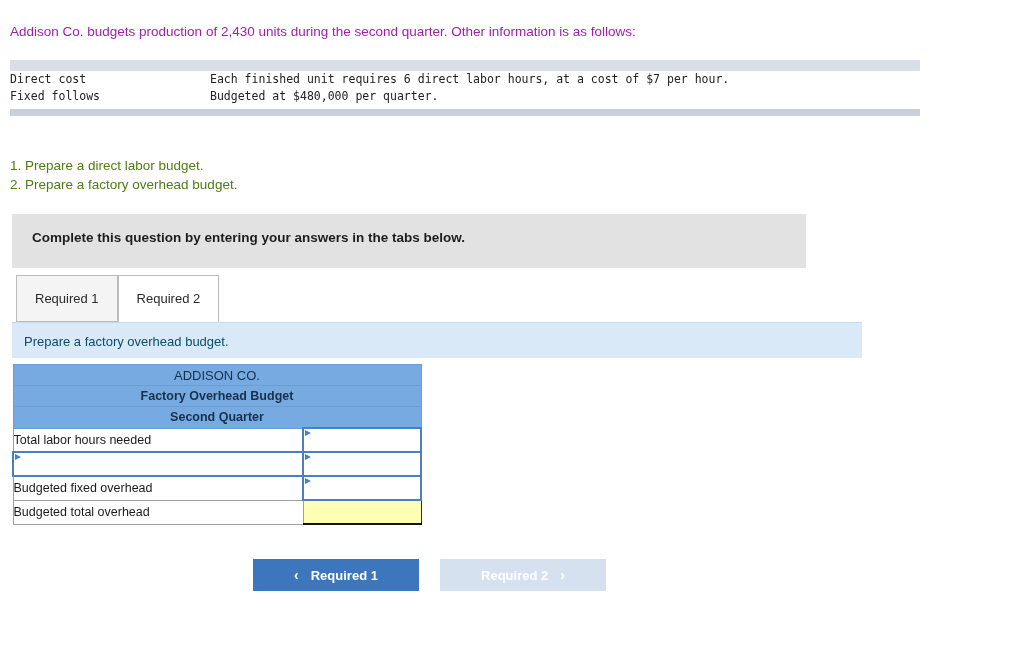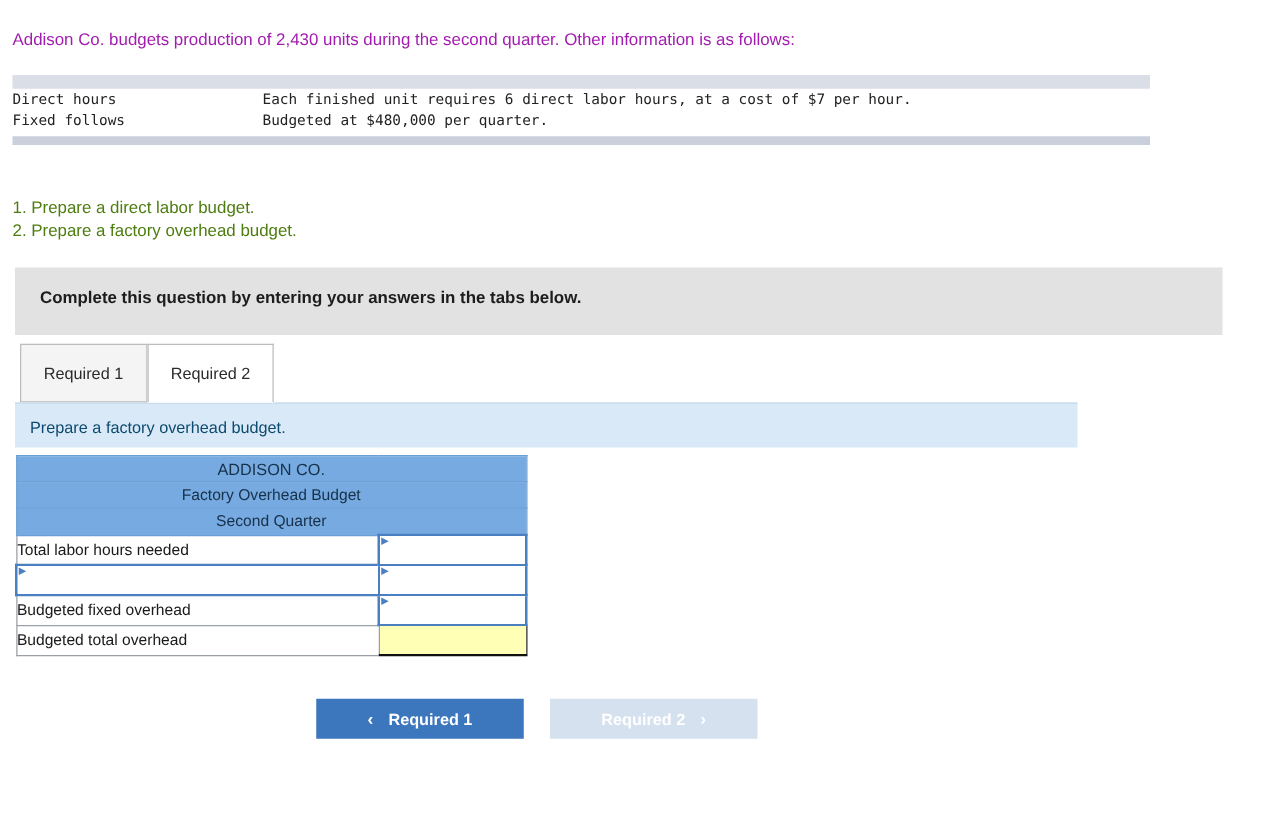--- a/index.html
+++ b/index.html
@@ -69,21 +69,21 @@
     font-size: 13.5px;
     color: #4d7c0f;
     line-height: 19px;
   }
 
   
   .banner {
     position: absolute;
     left: 12px;
     top: 214px;
-    width: 966px;
+    width: 794px;
     height: 54px;
     background: #e2e2e2;
   }
   .banner-text {
     position: absolute;
     left: 20px;
     top: 16px;
     font-size: 13.5px;
     font-weight: bold;
     color: #1d1d1d;
@@ -151,21 +151,21 @@
 
   .grid td {
     height: 22px;
     padding: 0;
     border: 1px solid #9aa0a6;
   }
   .hdr td {
     background: #76aae0;
     border: 1px solid #6a9ed4;
     text-align: center;
-    font-weight: normal;
+    font-weight: bold;
     font-size: 12.5px;
     color: #17314b;
     height: 20px;
   }
   .hdr.first td { font-weight: normal; font-size: 13px; }
 
   .lbl {
     padding-left: 4px;
     background: #ffffff;
     text-align: left;
@@ -237,21 +237,21 @@
 </head>
 <body>
 
 <div class="intro">Addison Co. budgets production of 2,430 units during the second quarter. Other information is as follows:</div>
 
 <div class="facts-wrap">
   <div class="facts-bar-top"></div>
   <table class="facts">
     <tbody>
       <tr>
-        <td class="fact-label">Direct hours</td>
+        <td class="fact-label">Direct cost</td>
         <td class="fact-desc">Each finished unit requires 6 direct labor hours, at a cost of $7 per hour.</td>
       </tr>
       <tr>
         <td class="fact-label">Fixed follows</td>
         <td class="fact-desc">Budgeted at $480,000 per quarter.</td>
       </tr>
     </tbody>
   </table>
   <div class="facts-bar-bottom"></div>
 </div>

